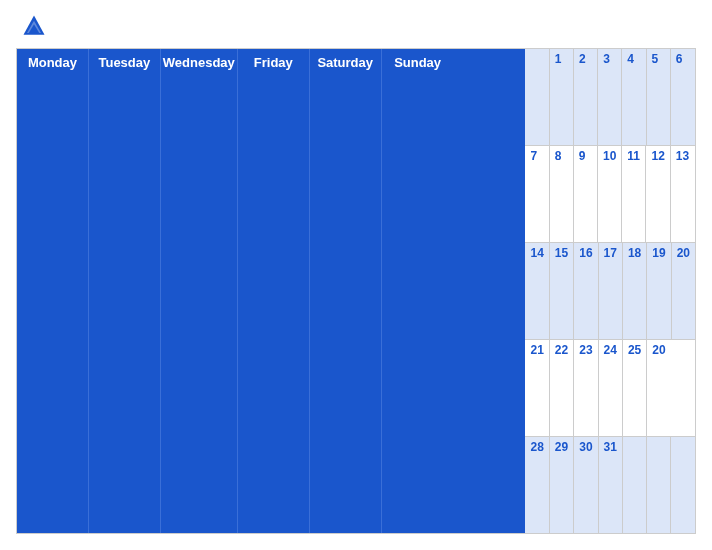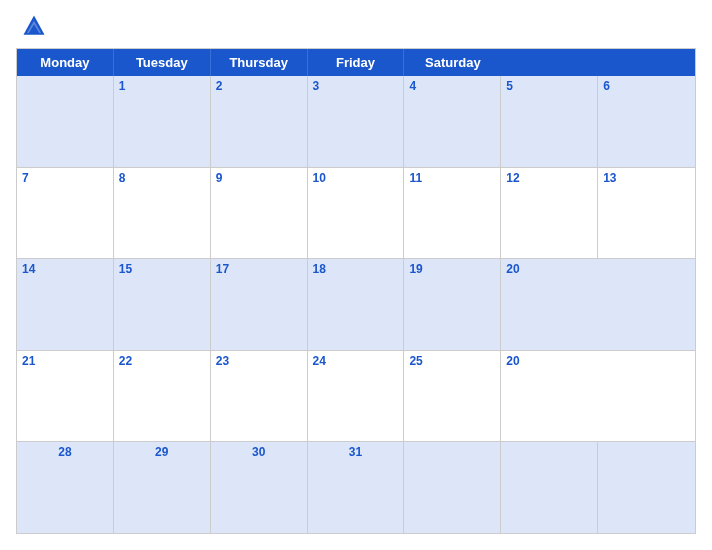--- a/index.html
+++ b/index.html
@@ -61,21 +61,21 @@
     .country {
       font-size: 14px;
       color: #333;
       min-width: 80px;
       text-align: right;
     }
 
     .calendar {
       flex: 1;
       display: flex;
-      flex-direction: column;
+      flex-direction: row;
       border: 1px solid #ccc;
     }
 
     .day-headers {
       display: grid;
       grid-template-columns: repeat(7, 1fr);
       background: #1a56cc;
     }
 
     .day-header {
@@ -158,23 +158,24 @@
     </div>
   </div>
   <div class="title"></div>
   <div class="country"></div>
 </div>
 
 <div class="calendar">
   <div class="day-headers">
   <div class="day-header">Monday</div>
       <div class="day-header">Tuesday</div>
-      <div class="day-header">Thursday</div>
+      <div class="day-header">Wednesday</div>
       <div class="day-header">Friday</div>
       <div class="day-header">Saturday</div>
+      <div class="day-header">Sunday</div>
     </div>
   <div class="calendar-body">
   <div class="week-row">
         <div class="day-cell empty"></div>
         <div class="day-cell"><span class="day-num">1</span></div>
         <div class="day-cell"><span class="day-num">2</span></div>
         <div class="day-cell"><span class="day-num">3</span></div>
         <div class="day-cell"><span class="day-num">4</span></div>
         <div class="day-cell"><span class="day-num">5</span></div>
         <div class="day-cell"><span class="day-num">6</span></div>
@@ -184,20 +185,21 @@
         <div class="day-cell"><span class="day-num">8</span></div>
         <div class="day-cell"><span class="day-num">9</span></div>
         <div class="day-cell"><span class="day-num">10</span></div>
         <div class="day-cell"><span class="day-num">11</span></div>
         <div class="day-cell"><span class="day-num">12</span></div>
         <div class="day-cell"><span class="day-num">13</span></div>
       </div>
       <div class="week-row">
         <div class="day-cell"><span class="day-num">14</span></div>
         <div class="day-cell"><span class="day-num">15</span></div>
+        <div class="day-cell"><span class="day-num">16</span></div>
         <div class="day-cell"><span class="day-num">17</span></div>
         <div class="day-cell"><span class="day-num">18</span></div>
         <div class="day-cell"><span class="day-num">19</span></div>
         <div class="day-cell"><span class="day-num">20</span></div>
       </div>
       <div class="week-row">
         <div class="day-cell"><span class="day-num">21</span></div>
         <div class="day-cell"><span class="day-num">22</span></div>
         <div class="day-cell"><span class="day-num">23</span></div>
         <div class="day-cell"><span class="day-num">24</span></div>

